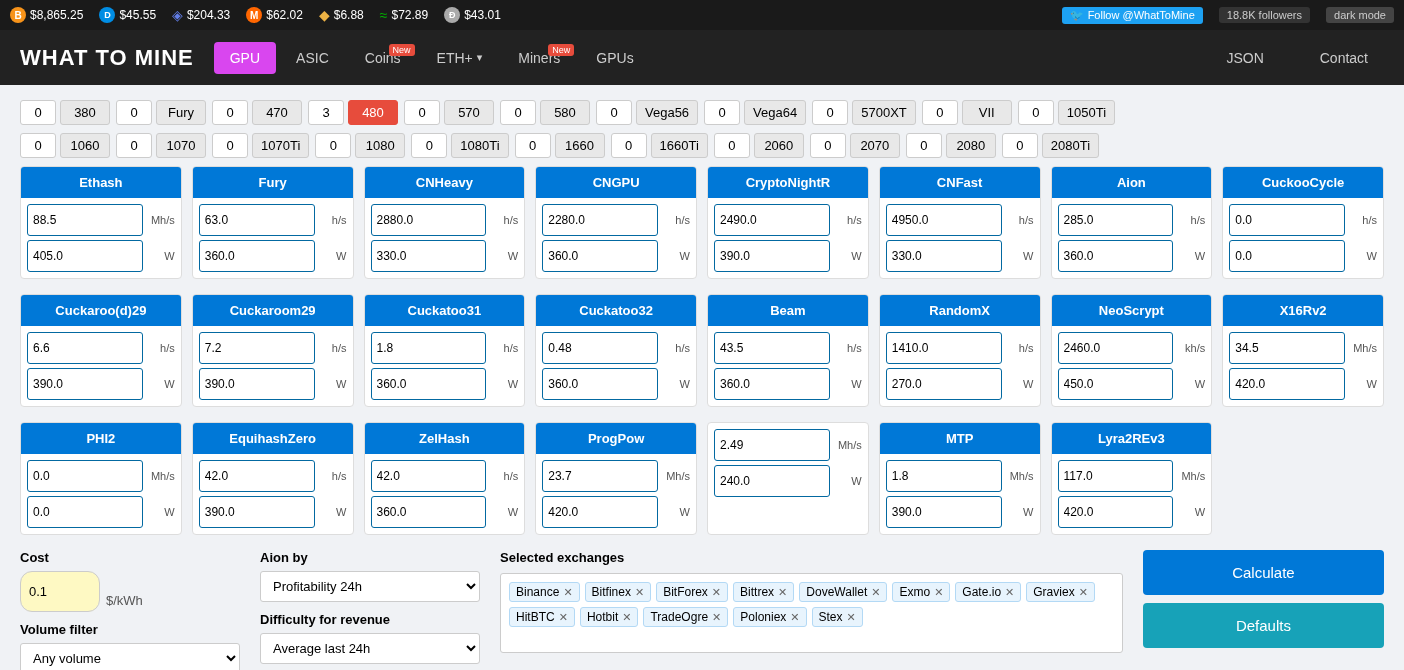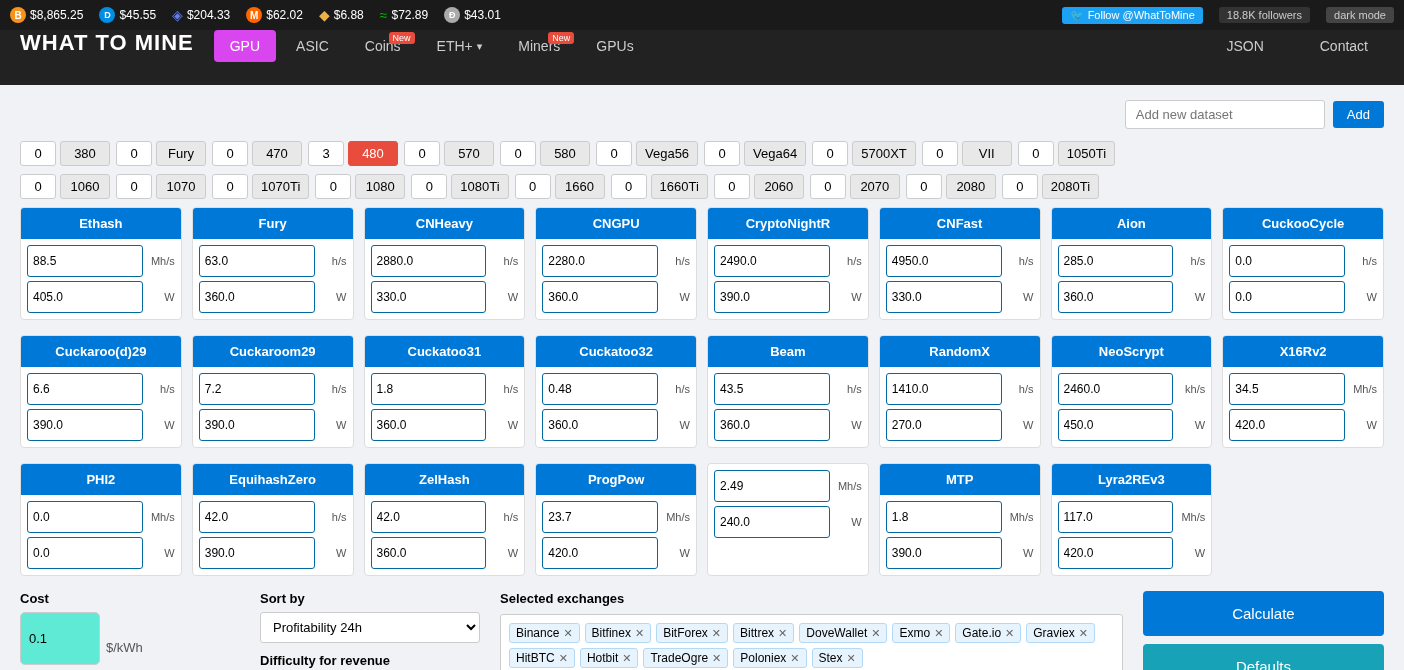--- a/index.html
+++ b/index.html
@@ -47,21 +47,21 @@
       padding: 2px 8px;
       border-radius: 3px;
       font-size: 11px;
       cursor: pointer;
     }
 
     
     .navbar {
       background: #222;
       display: flex;
-      align-items: flex-start;
+      align-items: center;
       padding: 0 20px;
       height: 55px;
     }
     .navbar-brand {
       color: #fff;
       font-size: 22px;
       font-weight: bold;
       letter-spacing: 1px;
       margin-right: 20px;
       text-transform: uppercase;
@@ -190,24 +190,24 @@
     .bottom-section {
       display: grid;
       grid-template-columns: 220px 220px 1fr auto;
       gap: 20px;
       align-items: start;
     }
     .form-group { margin-bottom: 10px; }
     .form-label { font-weight: bold; margin-bottom: 6px; display: block; font-size: 13px; }
     .form-input {
       border: 1px solid #ccc;
-      padding: 18px 8px;
-      border-radius: 5px;
+      padding: 12px 8px;
+      border-radius: 12px;
       font-size: 13px;
-      background: #5eead4;
+      background: #fef9c3;
     }
     .cost-row { display: flex; align-items: center; gap: 6px; }
     .cost-input { width: 80px; }
     .unit-label { color: #555; font-size: 13px; margin-top: 17px; }
     .form-select {
       border: 1px solid #ccc;
       padding: 6px 8px;
       border-radius: 3px;
       font-size: 13px;
       background: #fff;
@@ -318,24 +318,20 @@
     <a class="nav-link">GPUs</a>
   </div>
   <div class="nav-right">
     <a class="nav-link">JSON</a>
     <a class="nav-link">Contact</a>
   </div>
 </div>
 
 <div class="main-content">
 
-  <div class="dataset-bar">
-    <input class="dataset-input" type="text" placeholder="Add new dataset" style="">
-    <button class="add-btn">Add</button>
-  </div>
 
   <div class="gpu-row">
     <div class="gpu-pair">
       <input class="gpu-count-input" type="text" value="0" style="">
       <span class="gpu-label">380</span>
     </div>
     <div class="gpu-pair">
       <input class="gpu-count-input" type="text" value="0" style="">
       <span class="gpu-label">Fury</span>
     </div>
@@ -748,21 +744,21 @@
           <option>Any volume</option>
           <option>Low</option>
           <option>Medium</option>
           <option>High</option>
         </select>
       </div>
     </div>
 
     <div>
       <div class="form-group">
-        <label class="form-label">Sort by</label>
+        <label class="form-label">Aion by</label>
         <select class="form-select">
           <option selected="">Profitability 24h</option>
           <option>Profitability 1h</option>
           <option>Revenue</option>
           <option>Difficulty</option>
         </select>
       </div>
       <div class="form-group">
         <label class="form-label">Difficulty for revenue</label>
         <select class="form-select">

